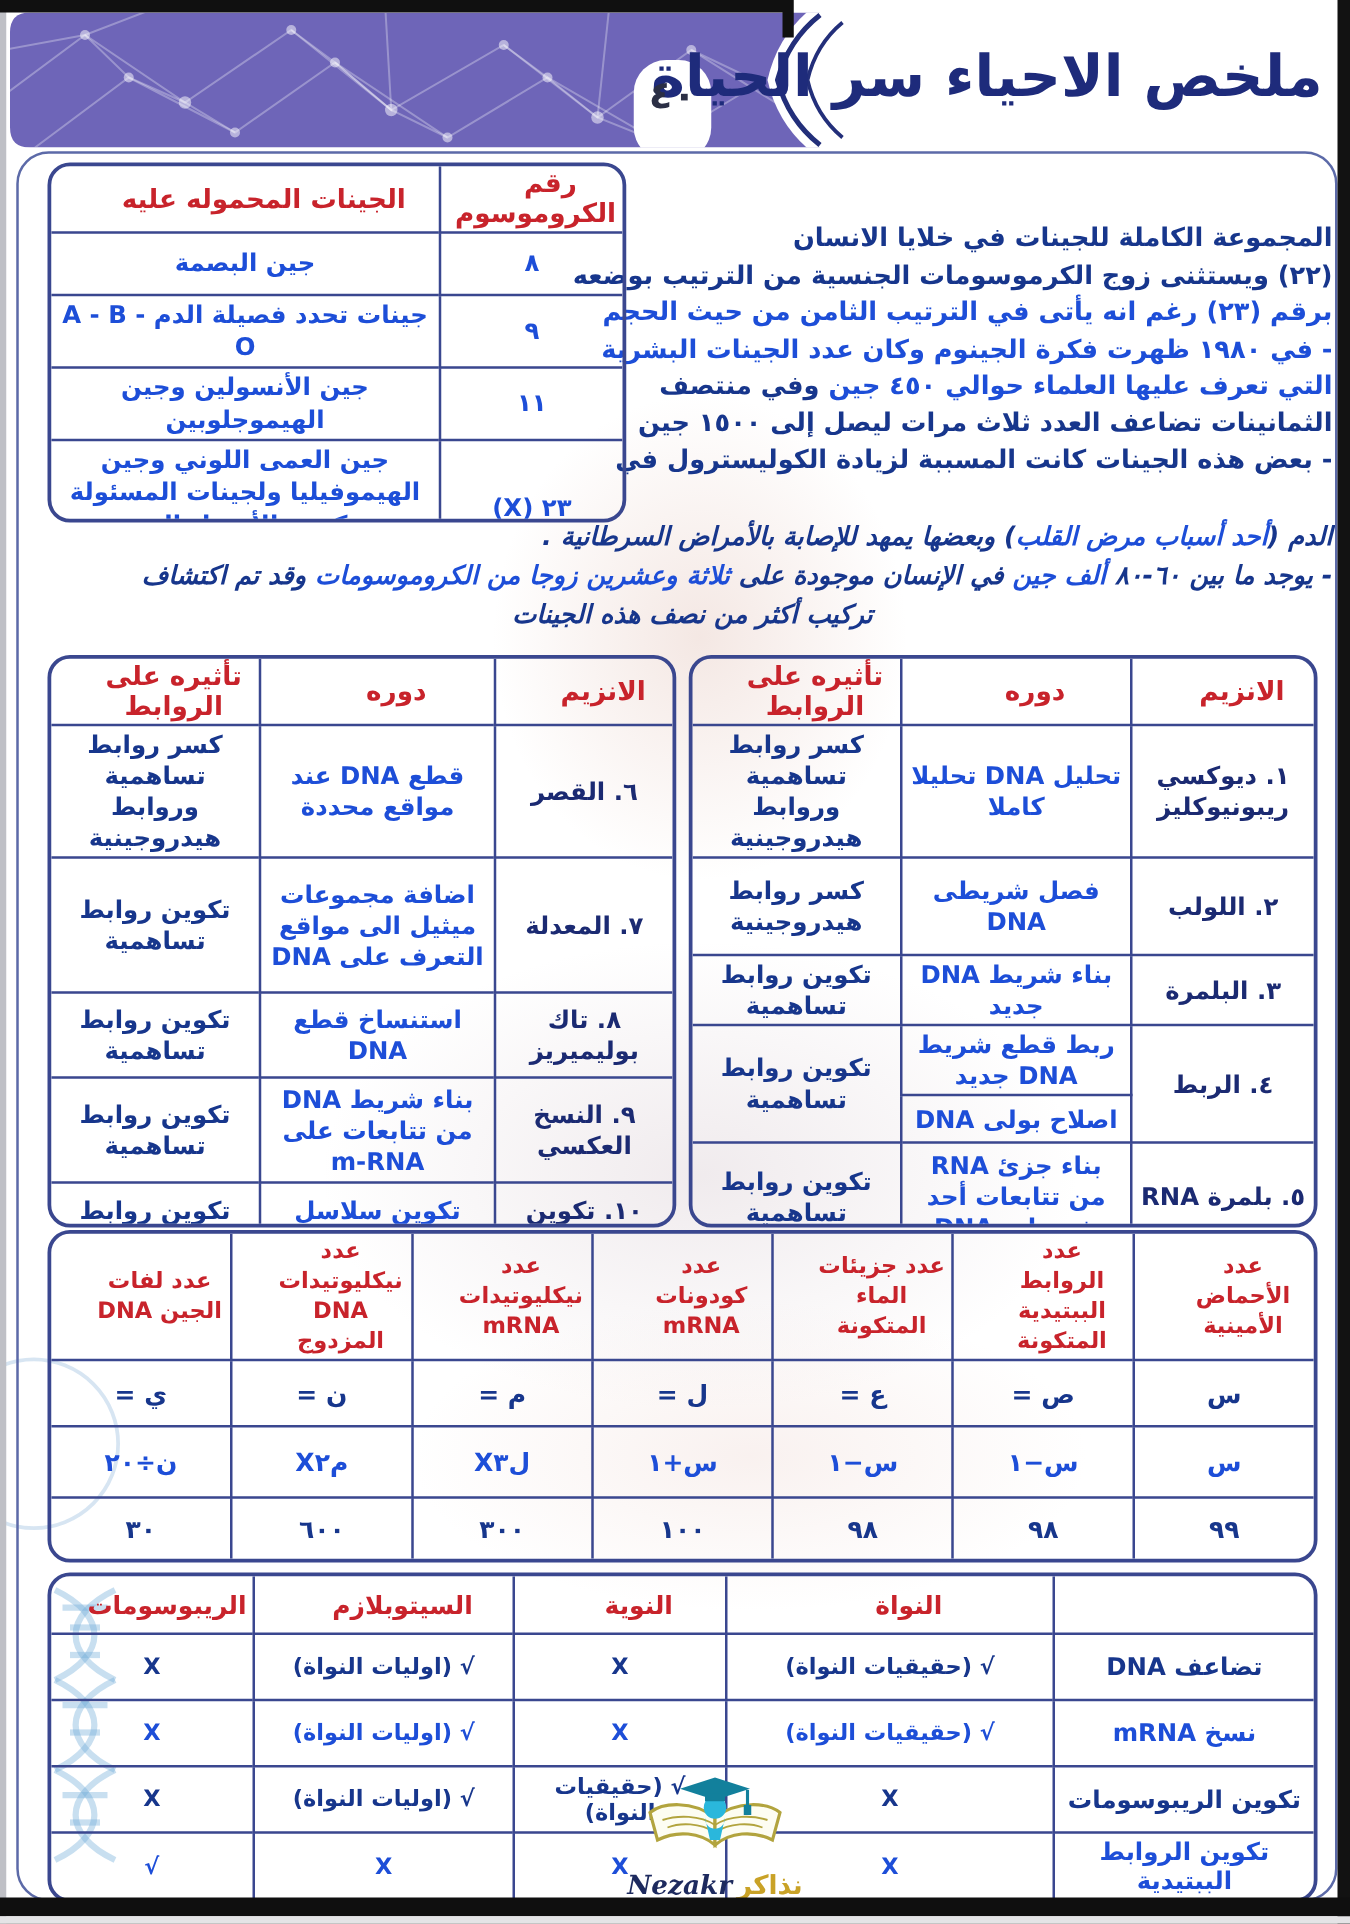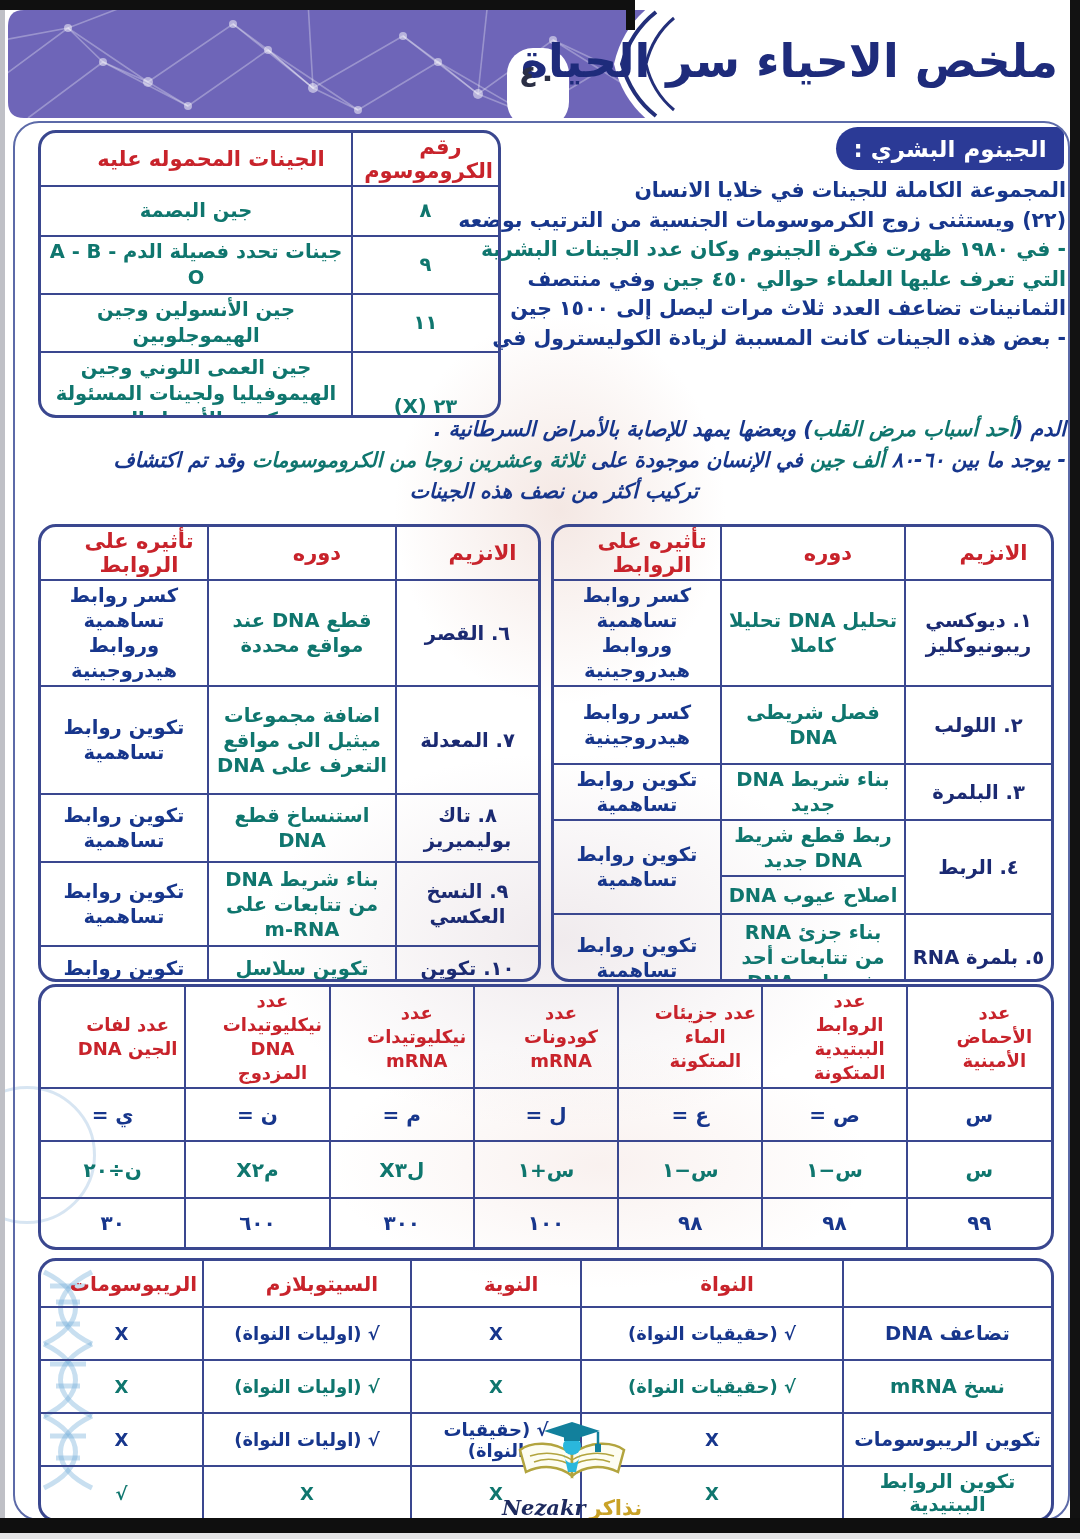--- a/index.html
+++ b/index.html
@@ -36,21 +36,21 @@
   
   .genome-label{position:absolute;left:836px;top:127px;width:228px;height:43px;background:#2b3a96;
         color:#fff;font-size:23px;display:flex;align-items:center;justify-content:center;
         border-radius:24px 8px 8px 24px;direction:rtl;z-index:2;}
   .genome-narrow{position:absolute;left:498px;top:176px;width:568px;direction:rtl;text-align:right;
         font-size:20.5px;line-height:29.5px;z-index:2;padding-left:8px;box-sizing:border-box;}
   .genome-wide{position:absolute;left:42px;top:414px;width:1024px;direction:rtl;text-align:right;
         font-size:20.5px;line-height:31px;z-index:2;font-style:italic;}
   .gline{white-space:nowrap;}
   .gline.indent{padding-left:0;margin-left:0;padding-right:0;text-align:center;}
-  .c-red{color:#0f766e;margin-top:47px;}
+  .c-red{color:#1d4ed8;margin-top:47px;}
   .c-blue{color:#17368c;}
   
   .tbl{position:absolute;border:3px solid #3a478f;border-radius:18px;overflow:hidden;z-index:2;}
   .tbl table{width:100%;height:100%;border-collapse:collapse;direction:rtl;table-layout:fixed;}
   .tbl th,.tbl td{border:2px solid #3a478f;text-align:center;vertical-align:middle;
         padding:2px 5px;font-weight:700;overflow:hidden;}
   .tbl tr>*:first-child{border-right:0;}
   .tbl tr>*:last-child{border-left:0;}
   .tbl thead th{border-top:0;color:#c8232b;padding-left:35px;}
   .tbl tbody tr:last-child td{border-bottom:0;}
@@ -139,24 +139,24 @@
       <line x1="30" y1="18" x2="66" y2="18"></line>
         <line x1="36" y1="34" x2="60" y2="34"></line>
       <line x1="36" y1="56" x2="60" y2="56"></line>
         <line x1="30" y1="96" x2="66" y2="96"></line>
       <line x1="36" y1="118" x2="60" y2="118"></line>
         <line x1="30" y1="168" x2="66" y2="168"></line>
       <line x1="36" y1="190" x2="60" y2="190"></line>
     </g>
   </svg>
 
-  <div class="genome-label">الجينوم البشري :</div>
   <div class="genome-narrow" id="genome-narrow">
       <div class="gline"><span class="c-blue">المجموعة الكاملة للجينات في خلايا الانسان</span></div>
       <div class="gline"><span class="c-blue">(٢٢) ويستثنى زوج الكرموسومات الجنسية من الترتيب بوضعه</span></div>
+      <div class="gline"><span class="c-red">برقم (٢٣) رغم انه يأتى في الترتيب الثامن من حيث الحجم</span></div>
       <div class="gline"><span class="c-red">- في ١٩٨٠ ظهرت فكرة الجينوم وكان عدد الجينات البشرية</span></div>
       <div class="gline"><span class="c-red">التي تعرف عليها العلماء حوالي ٤٥٠ جين</span><span class="c-blue"> وفي منتصف</span></div>
       <div class="gline"><span class="c-blue">الثمانينات تضاعف العدد ثلاث مرات ليصل إلى ١٥٠٠ جين</span></div>
       <div class="gline"><span class="c-blue">- بعض هذه الجينات كانت المسببة لزيادة الكوليسترول في</span></div>
     </div>
   <div class="genome-wide" id="genome-wide">
       <div class="gline"><span class="c-blue">الدم (</span><span class="c-red">أحد أسباب مرض القلب</span><span class="c-blue">) وبعضها يمهد للإصابة بالأمراض السرطانية .</span></div>
       <div class="gline"><span class="c-blue">- يوجد ما بين ٦٠-٨٠ </span><span class="c-red">ألف جين</span><span class="c-blue"> في الإنسان موجودة على </span><span class="c-red">ثلاثة وعشرين زوجا من الكروموسومات</span><span class="c-blue"> وقد تم اكتشاف</span></div>
       <div class="gline indent"><span class="c-blue">تركيب أكثر من نصف هذه الجينات</span></div>
     </div>
@@ -223,21 +223,21 @@
             <td class="enz-name" rowspan="1">٣. البلمرة</td>
             <td class="c-red">بناء شريط DNA جديد</td>
             <td class="c-blue" rowspan="1">تكوين روابط تساهمية</td>
           </tr>
           <tr style="height: 52px;">
             <td class="enz-name" rowspan="2">٤. الربط</td>
             <td class="c-red">ربط قطع شريط DNA جديد</td>
             <td class="c-blue" rowspan="2">تكوين روابط تساهمية</td>
           </tr>
           <tr style="height: 38px;">
-            <td class="c-red">اصلاح عيوب DNA</td>
+            <td class="c-red">اصلاح بولى DNA</td>
           </tr>
           <tr style="height: 86px;">
             <td class="enz-name" rowspan="1">٥. بلمرة RNA</td>
             <td class="c-red">بناء جزئ RNA من تتابعات أحد شريطى DNA</td>
             <td class="c-blue" rowspan="1">تكوين روابط تساهمية</td>
           </tr>
         </tbody>
       </table>
   </div>
 

